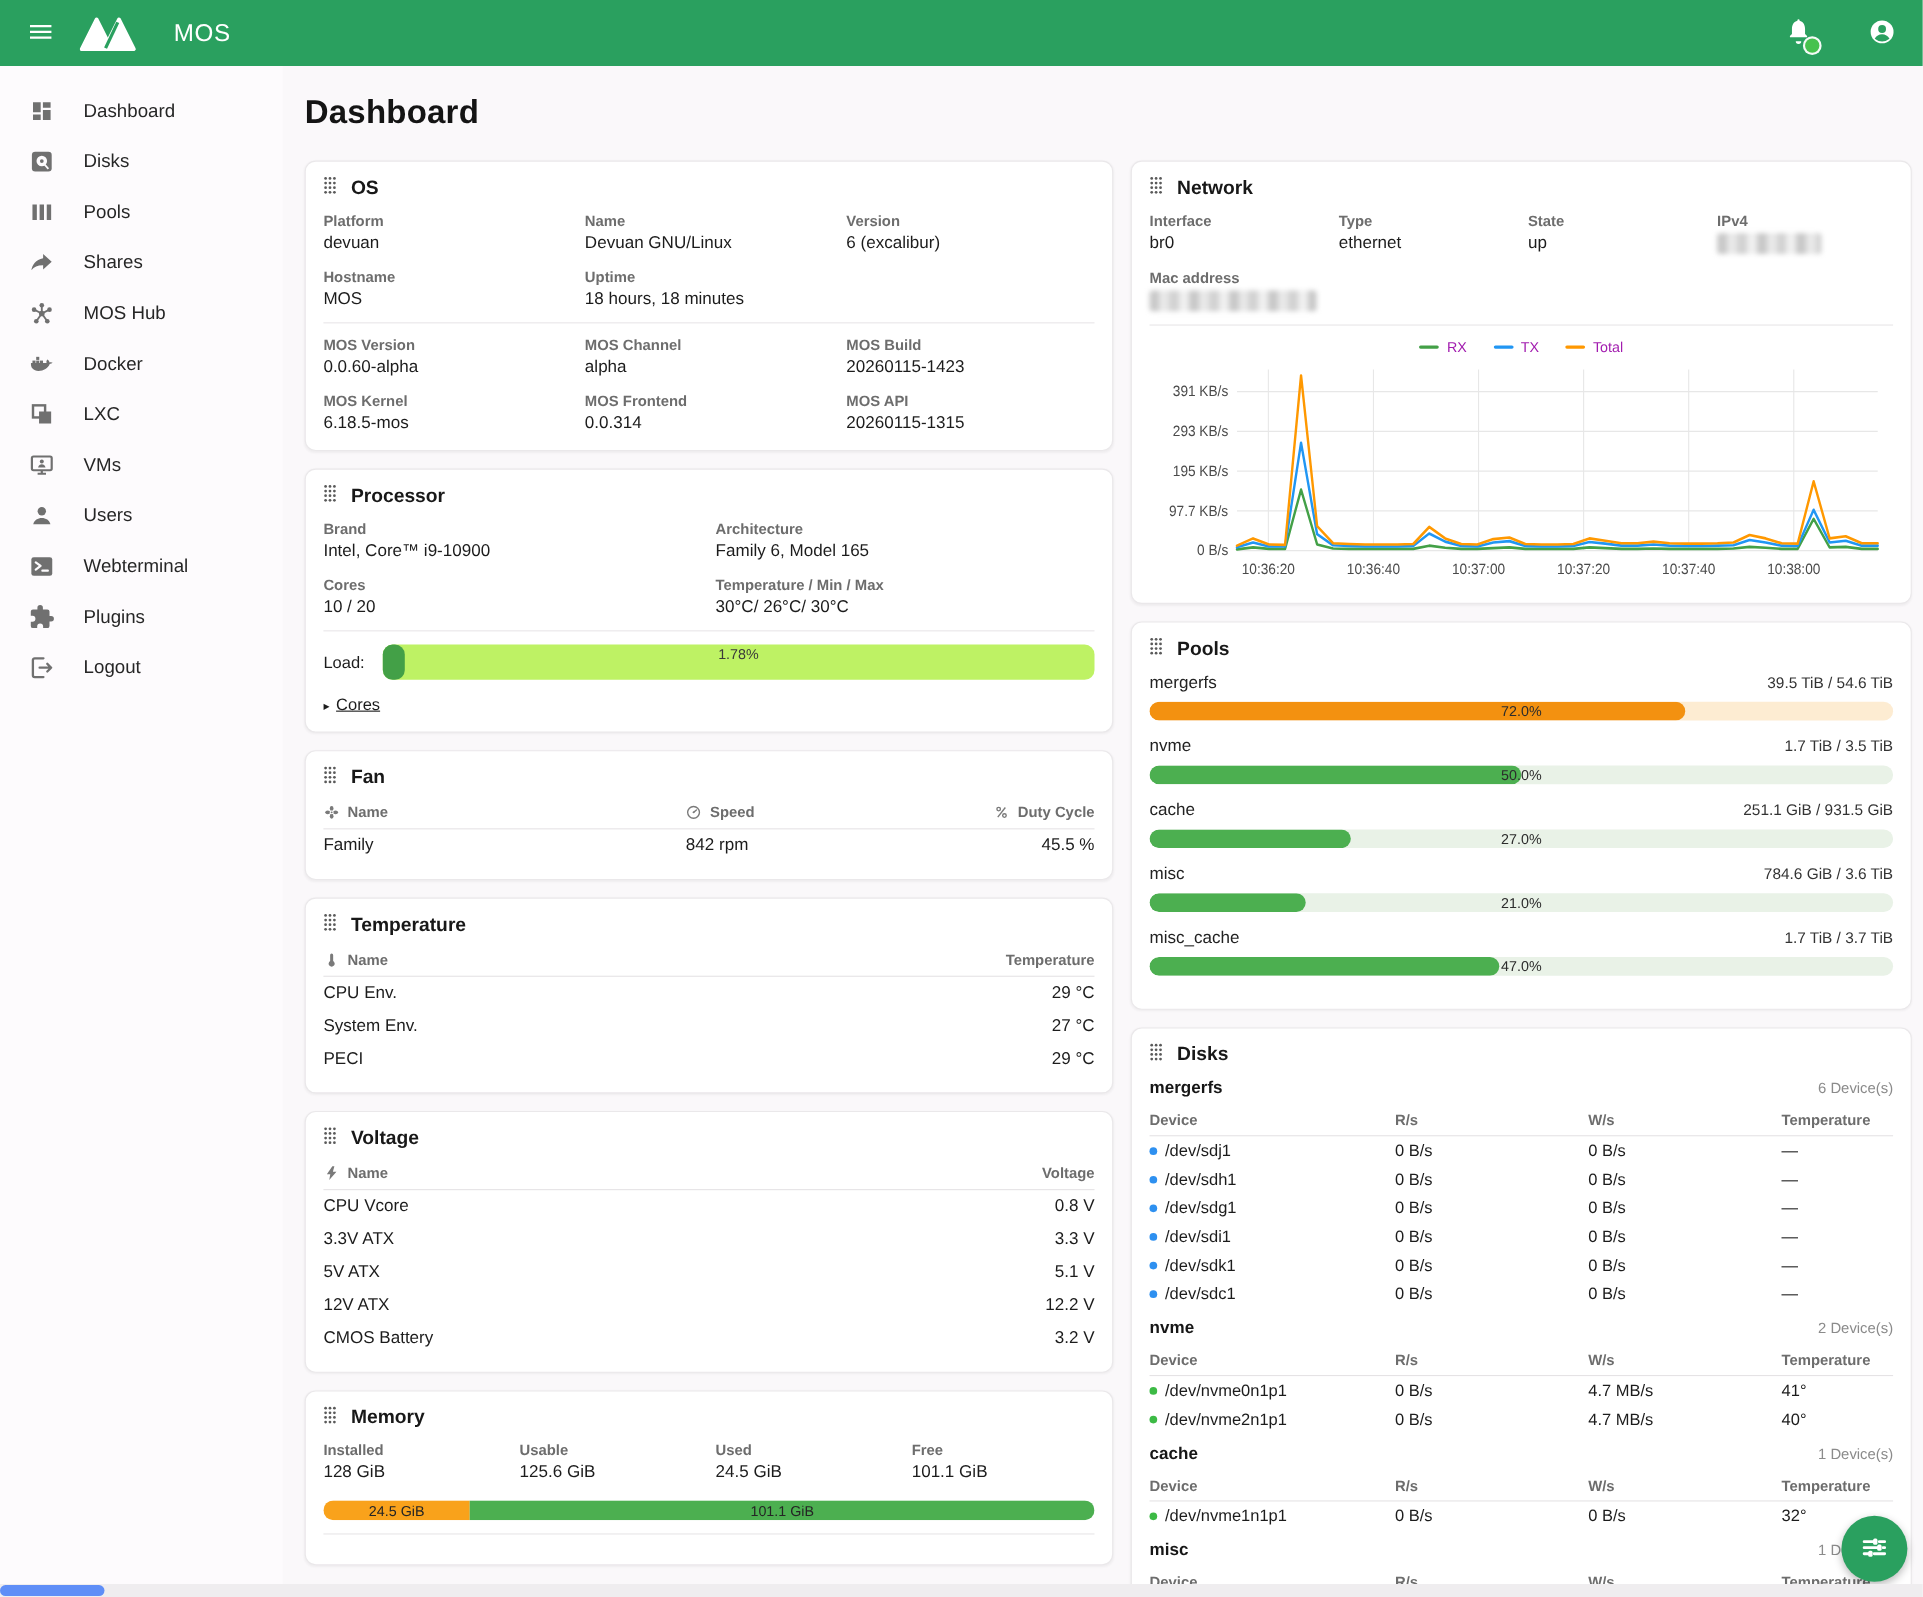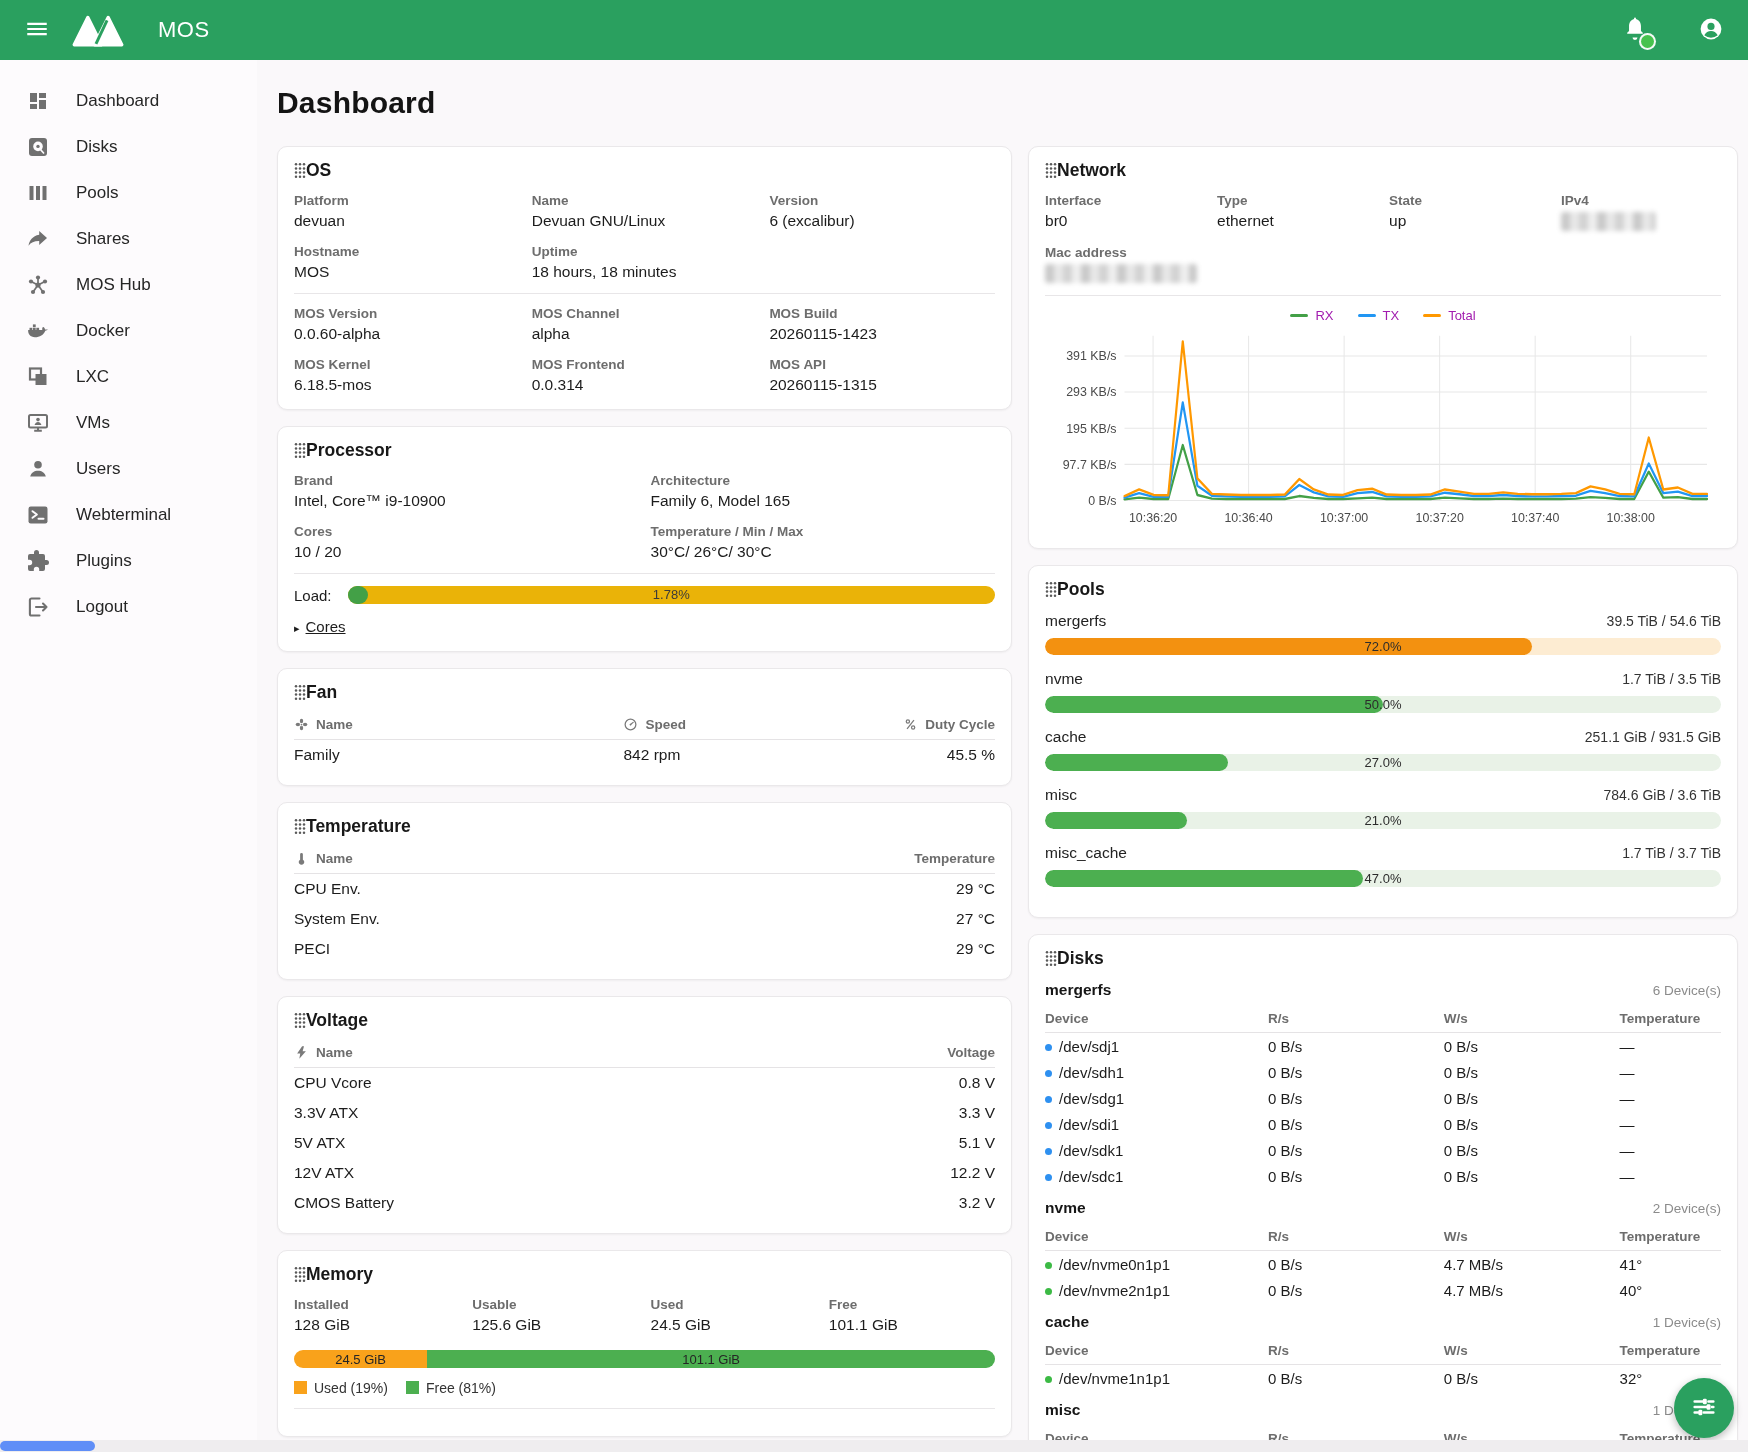--- a/index.html
+++ b/index.html
@@ -26,21 +26,21 @@
   .layout{display:flex;min-height:1381px}
   .sidebar{width:257px;min-width:257px;background:var(--side-bg);padding-top:18px}
   .side-item{display:flex;align-items:center;gap:26px;padding:11px 10px 11px 26px;font-size:17px;color:#262626;cursor:pointer}
   .side-item .icon{width:24px;height:24px;color:#707070;display:flex;align-items:center;justify-content:center}
   .side-item .icon svg{width:24px;height:24px}
   .content{flex:1;padding:16px 10px 50px 20px}
   h1.page-title{font-size:30px;font-weight:bold;color:#141414;margin:10px 0 26px;letter-spacing:.2px}
   .columns{display:grid;grid-template-columns:731fr 706fr;gap:16px;align-items:start}
   
   .card{background:#fff;border:1px solid var(--card-border);border-radius:10px;padding:13px 16px 15px;box-shadow:0 1px 2px rgba(40,40,40,.05);margin-bottom:16px}
-  .card-head{display:flex;align-items:center;margin-bottom:12px}
+  .card-head{display:flex;align-items:flex-start;gap:13px;margin-bottom:12px}
   .card-head h2{font-size:17.5px;font-weight:bold;color:#181818;margin:0}
   .drag{width:12px;height:17px;display:flex;cursor:grab}
   .drag svg{width:12px;height:17px}
   .divider{height:1px;background:var(--line);margin:12px 0}
   
   .fields{display:grid;gap:14px 12px}
   .cols-2{grid-template-columns:repeat(2,1fr)}
   .cols-3{grid-template-columns:repeat(3,1fr)}
   .cols-4{grid-template-columns:repeat(4,1fr)}
   .f-label{font-size:13.5px;font-weight:bold;color:var(--label);margin-bottom:4px}
@@ -53,21 +53,21 @@
   .thead{display:grid;align-items:center;font-size:13.5px;font-weight:bold;color:var(--label);
     border-bottom:1px solid #e5e3e5;padding:2px 0 7px}
   .thead .cicon{display:inline-flex;width:15px;height:15px;margin-right:7px;vertical-align:-2px;color:#7a7a7a}
   .thead .cicon svg{width:15px;height:15px}
   .thcell{display:flex;align-items:center}
   .trow{display:grid;align-items:center;padding:6px 0;font-size:15.5px;color:var(--ink)}
   .al-r{justify-content:flex-end;text-align:right}
   
   .load-row{display:flex;align-items:center;gap:16px;margin:6px 0 10px}
   .load-label{font-size:15px;font-weight:normal}
-  .lbar{flex:1;position:relative;height:18px;border-radius:9px;background:#eab308}
+  .lbar{flex:1;position:relative;height:32px;border-radius:9px;background:#bef264}
   .lfill{position:absolute;left:0;top:0;height:100%;border-radius:9px;background:#43a047;min-width:20px}
   .llabel{position:absolute;width:100%;text-align:center;font-size:13px;line-height:17px;color:#3a3a3a}
   .tlink{display:inline-block;font-size:15px;color:#1c1c1c;cursor:pointer;margin-top:4px}
   .tlink .tri{font-size:11px;margin-right:6px;text-decoration:none;display:inline-block}
   .tlink .txt{text-decoration:underline}
   
   .mbar{display:flex;height:18px;border-radius:9px;overflow:hidden;margin:16px 0 12px}
   .mseg{height:100%;display:flex;align-items:center;justify-content:center;font-size:13px;color:#252525;white-space:nowrap}
   .mlegend{display:flex;gap:18px;font-size:14px;color:#333;margin-bottom:4px}
   .sw{width:13px;height:13px;display:inline-block;margin-right:7px;vertical-align:-1px}
@@ -619,24 +619,20 @@
               </div>
               <div class="field">
                 <div class="f-label">Free</div>
                 <div class="f-value">101.1 GiB</div>
               </div>
             </div>
           <div class="mbar" id="mem-bar">
               <span class="mseg" style="width: 19%; background: rgb(249, 162, 27);">24.5 GiB</span>
               <span class="mseg" style="width: 81%; background: rgb(76, 175, 80);">101.1 GiB</span>
             </div>
-          <div class="mlegend" id="mem-legend">
-              <span><span class="sw" style="background: rgb(249, 162, 27);"></span><span>Used (19%)</span></span>
-              <span><span class="sw" style="background: rgb(76, 175, 80);"></span><span>Free (81%)</span></span>
-            </div>
           <div class="divider"></div>
 
         </section>
 
       </div>
 
       <div class="col-right">
 
         <section class="card">
           <div class="card-head">

